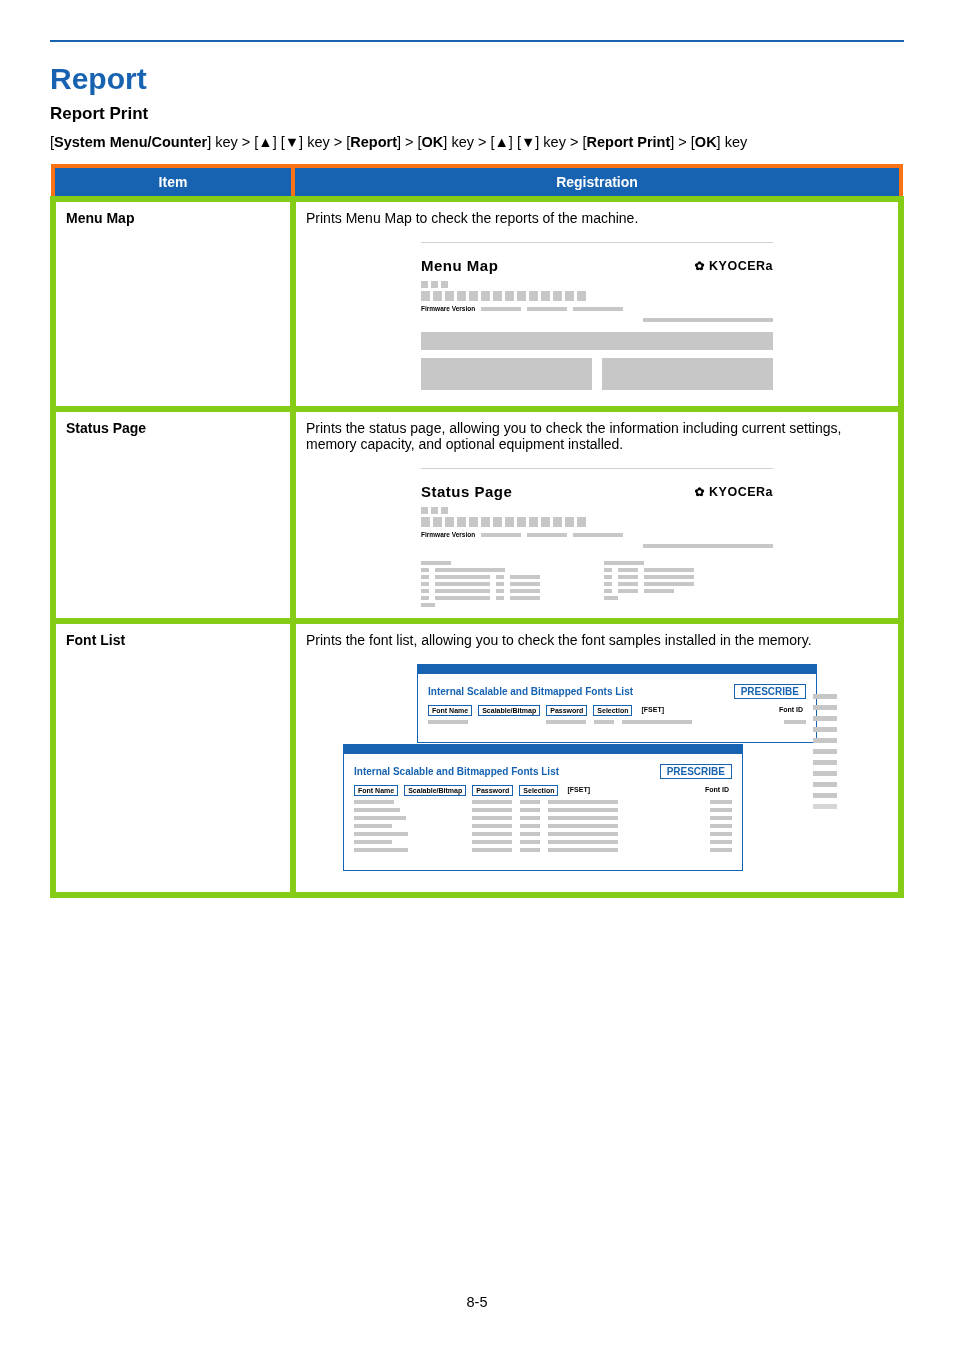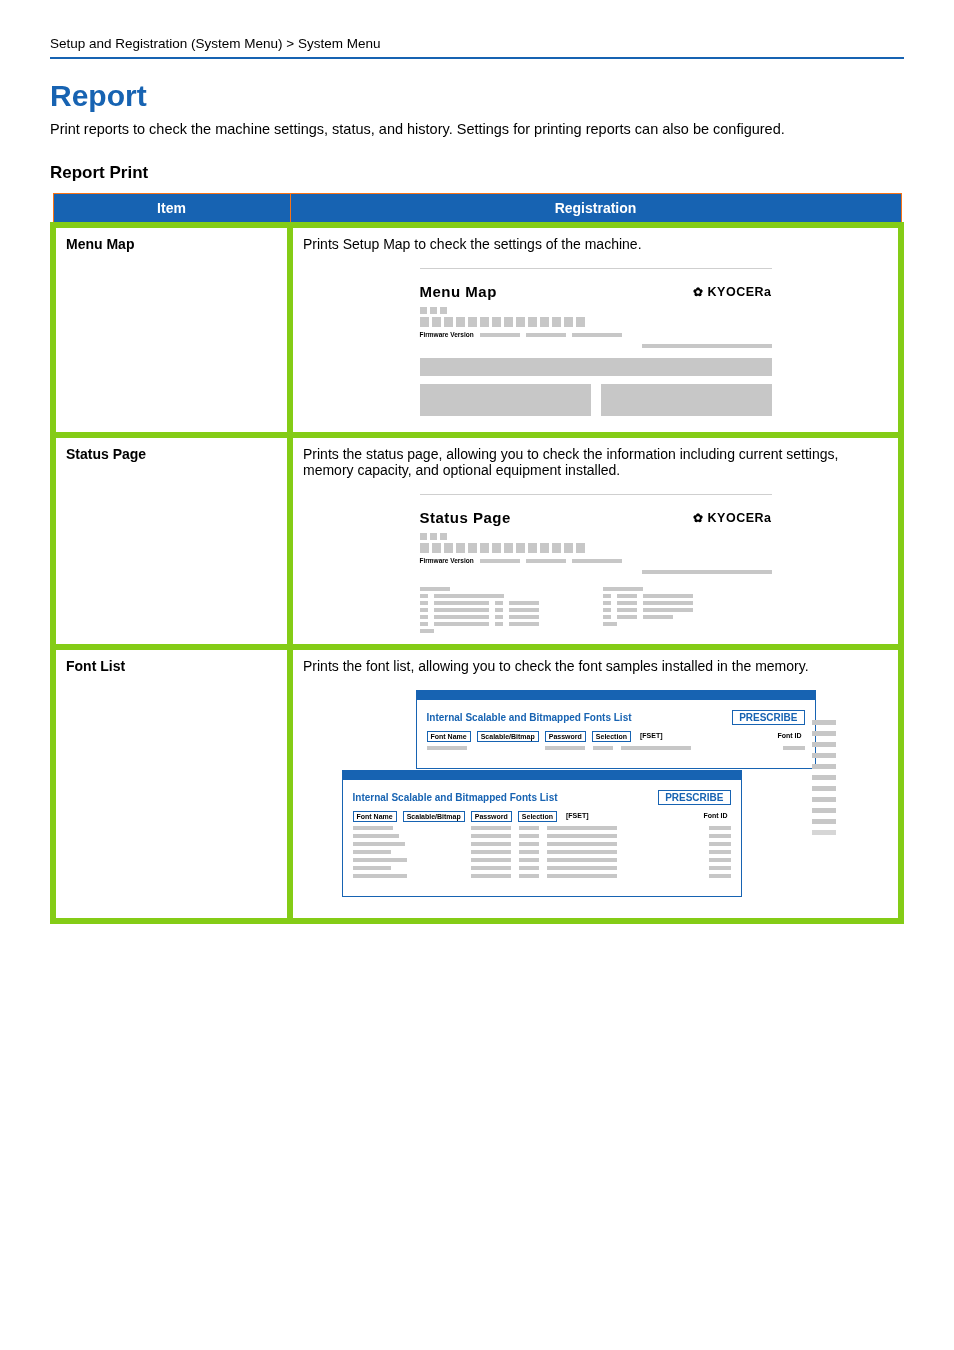--- a/index.html
+++ b/index.html
@@ -51,21 +51,21 @@
   table.report {
     width: 100%;
     border-collapse: collapse;
     font-size: 14px;
   }
   table.report th {
     background: #1763b2;
     color: #fff;
     font-weight: 700;
     padding: 6px 8px;
-    border: 1px solid #f97316;
+    border: 4px solid #f97316;
   }
   table.report th:first-child { width: 220px; }
   table.report td {
     border: 6px solid #84cc16;
     padding: 8px 10px;
     vertical-align: top;
   }
   td.item-name { font-weight: 700; }
   .desc-text { margin-bottom: 16px; }
 
@@ -206,42 +206,43 @@
     left: 0; right: 0;
     text-align: center;
     font-size: 14.5px;
   }
 </style>
 </head>
 <body>
 
 <div class="page">
 
-  <div class="breadcrumb">Setup and Registration (System Menu) &gt; System Menu</div>
   <hr class="hr-blue">
 
   <h1 class="title">Report</h1>
-  <p class="lead">Print reports to check the machine settings, status, and history. Settings for printing reports can also be configured.</p>
 
   <h2 class="sub">Report Print</h2>
 
+  <p class="path">
+    <span>[</span><b>System Menu/Counter</b><span>] key &gt; [▲] [▼] key &gt; [</span><b>Report</b><span>] &gt; [</span><b>OK</b><span>] key &gt; [▲] [▼] key &gt; [</span><b>Report Print</b><span>] &gt; [</span><b>OK</b><span>] key</span>
+  </p>
 
   <table class="report">
     <thead>
       <tr>
         <th>Item</th>
         <th>Registration</th>
       </tr>
     </thead>
     <tbody>
 
       <tr>
         <td class="item-name">Menu Map</td>
         <td>
-          <div class="desc-text">Prints Setup Map to check the settings of the machine.</div>
+          <div class="desc-text">Prints Menu Map to check the reports of the machine.</div>
           <div class="illus-wrap">
             <div class="illus">
               <div class="head">
                 <div>
                   <div class="t">Menu Map</div>
                 </div>
                 <div class="brand">
                   <span class="mark">✿</span>
                   <span>KYOCERa</span>
                 </div>
@@ -512,13 +513,14 @@
                     <span class="d" style="width:22px;margin-left:auto"></span>
                   </div>
               </div>
             </div>
           </div>
         </td>
       </tr>
     </tbody>
   </table>
 
+  <div class="page-num">8-5</div>
 </div>
 
 </body></html>

